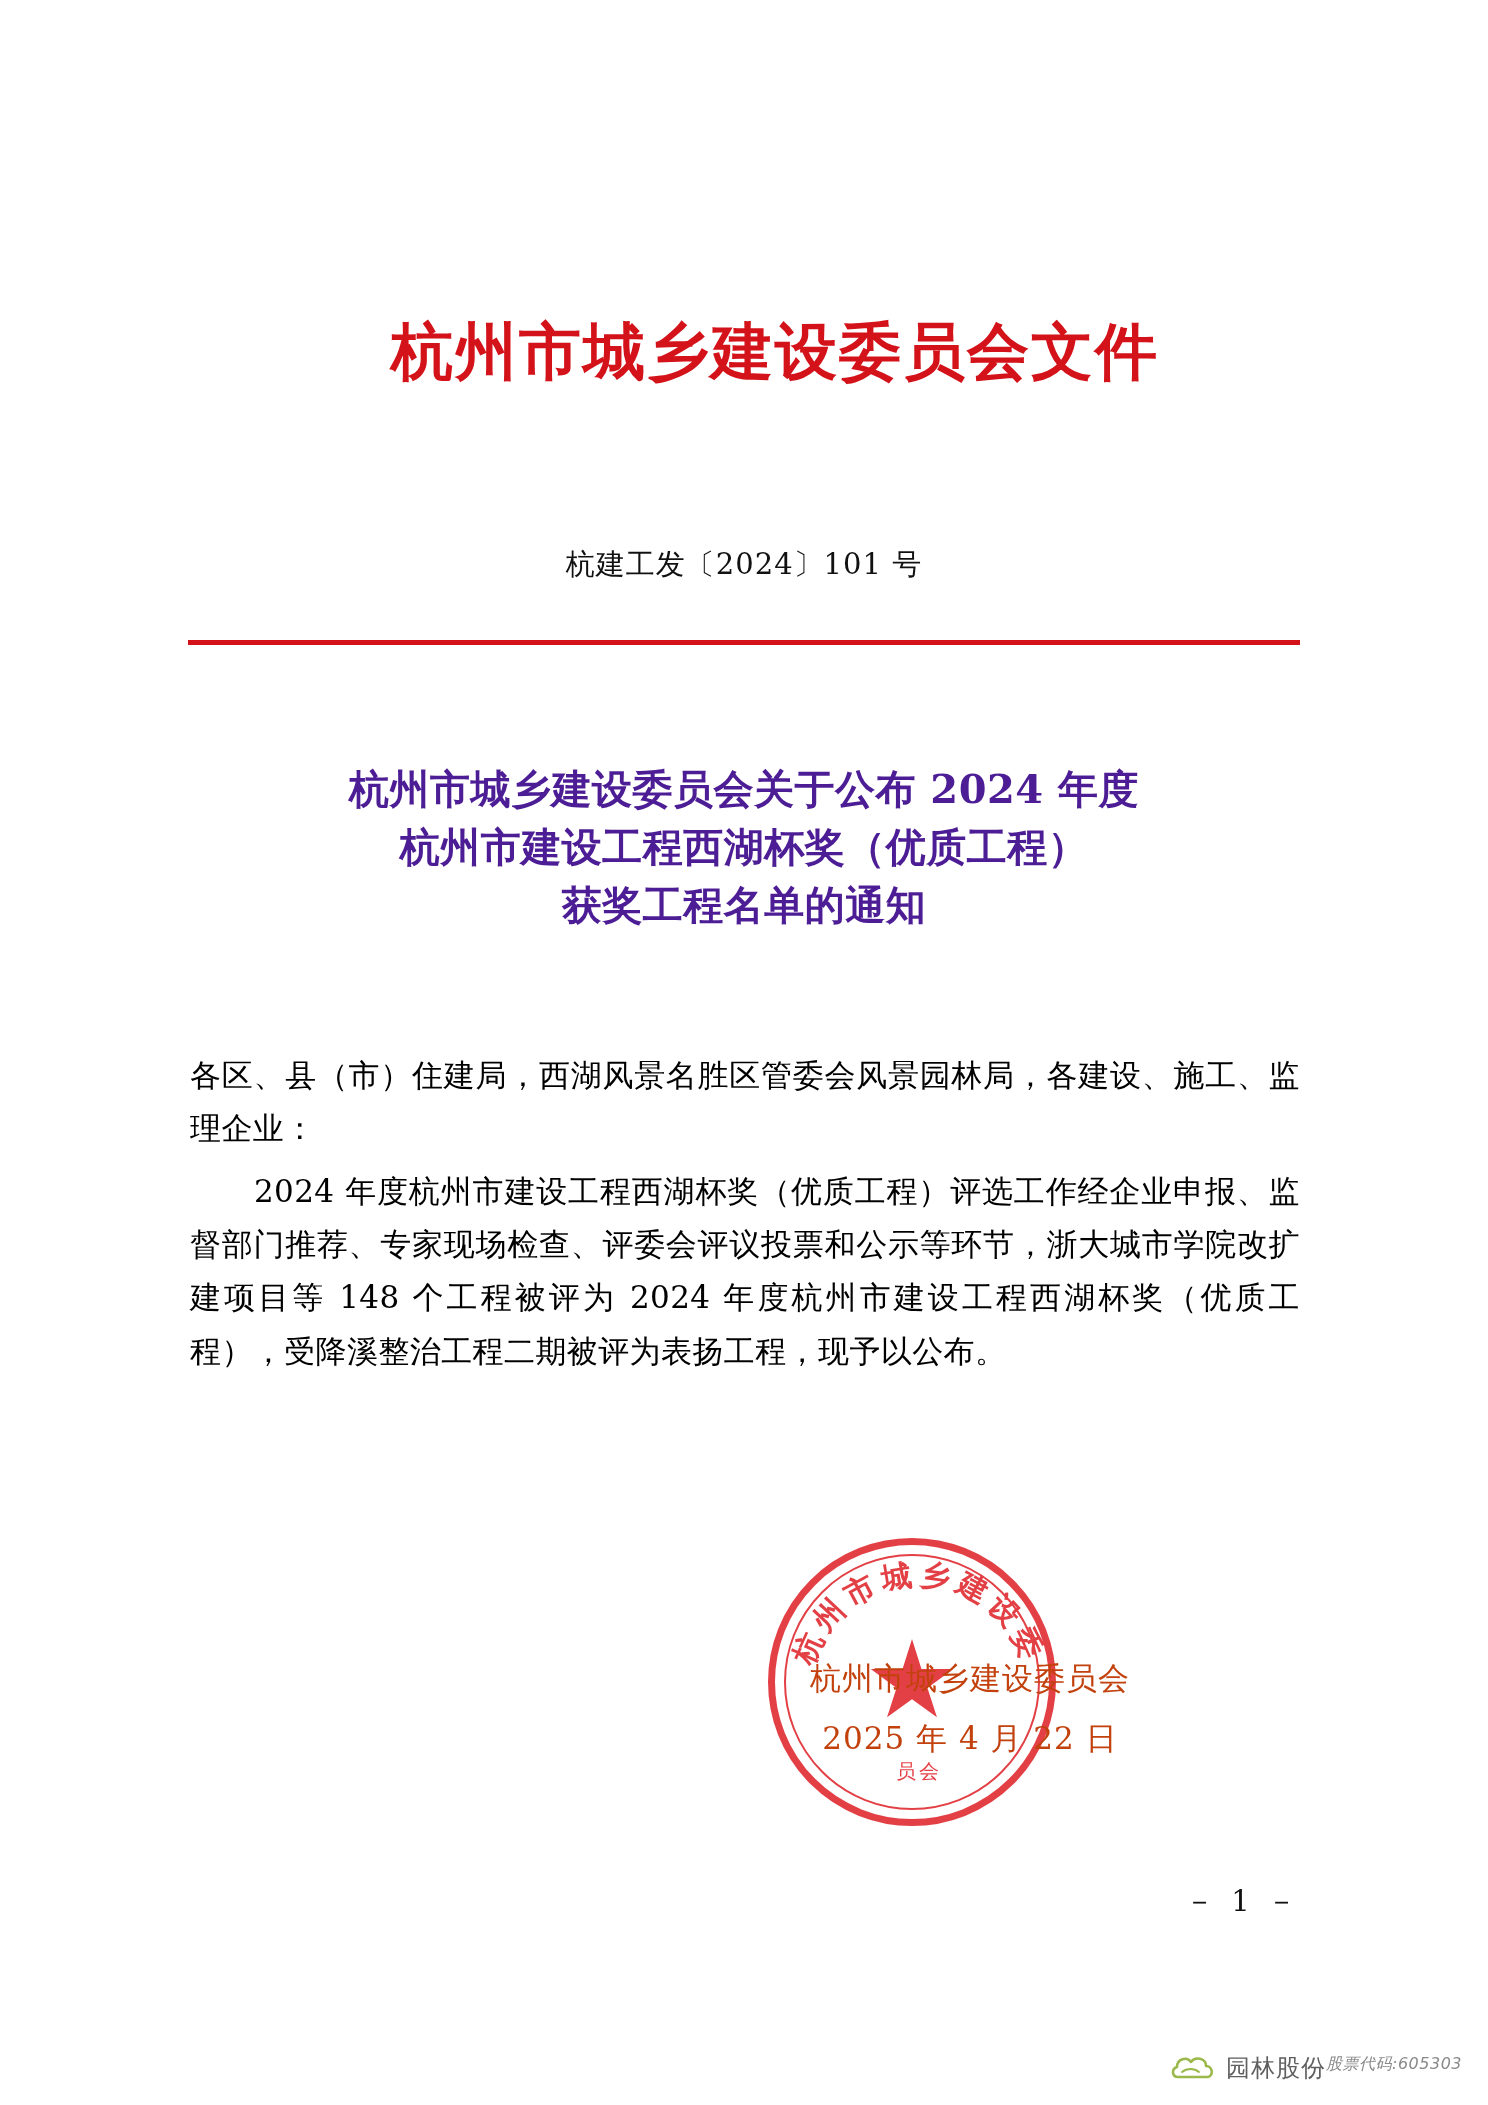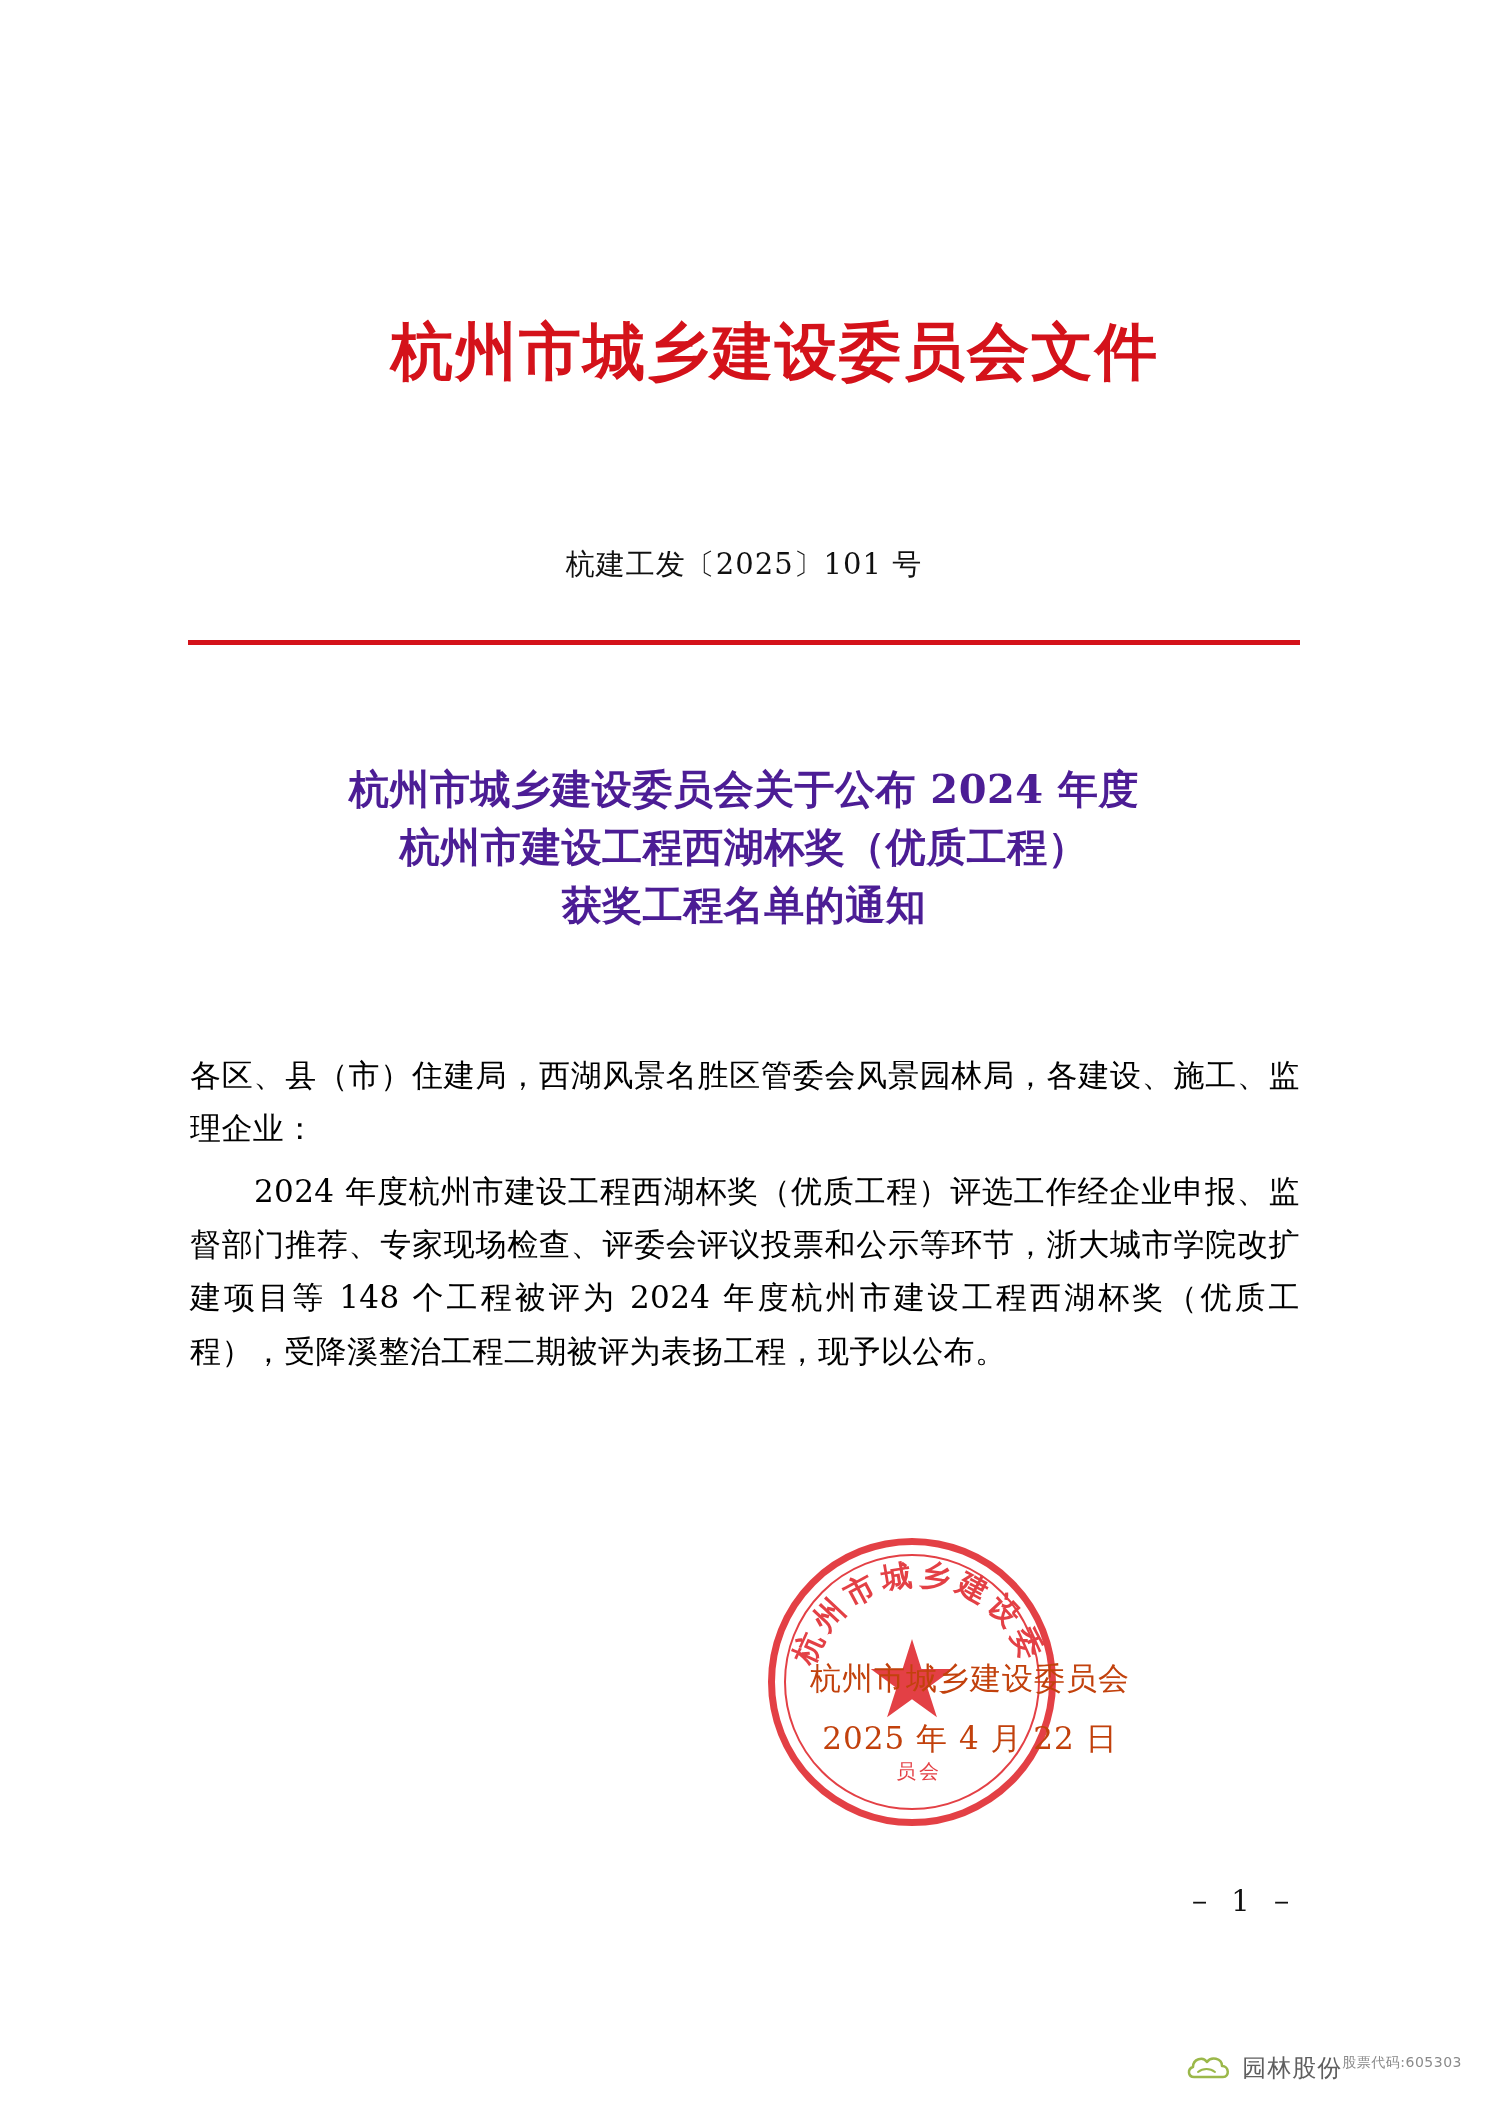--- a/index.html
+++ b/index.html
@@ -211,36 +211,37 @@
     flex-direction: row;
     line-height: 1.1;
   }
   .watermark .wm-name {
     font-size: 24px;
     color: #5f5f5f;
     font-family: "DejaVu Sans", "Liberation Sans", sans-serif;
     letter-spacing: 1px;
   }
   .watermark .wm-code {
-    font-size: 14px;
+    font-size: 16px;
     color: #8a8a8a;
     font-family: "DejaVu Sans", "Liberation Sans", sans-serif;
     letter-spacing: 0.5px;
+    font-style: italic;
   }
 </style>
 </head>
 <body>
 
 <div class="page">
 
   <div class="doc-header">
     <div class="title">杭州市城乡建设委员会文件</div>
   </div>
 
-  <div class="doc-number">杭建工发〔2025〕101 号</div>
+  <div class="doc-number">杭建工发〔2024〕101 号</div>
 
   <div class="red-rule"></div>
 
   <div class="notice-title">
     <span class="line">杭州市城乡建设委员会关于公布 2024 年度</span>
     <span class="line">杭州市建设工程西湖杯奖（优质工程）</span>
     <span class="line">获奖工程名单的通知</span>
   </div>
 
   <div class="body-text">

